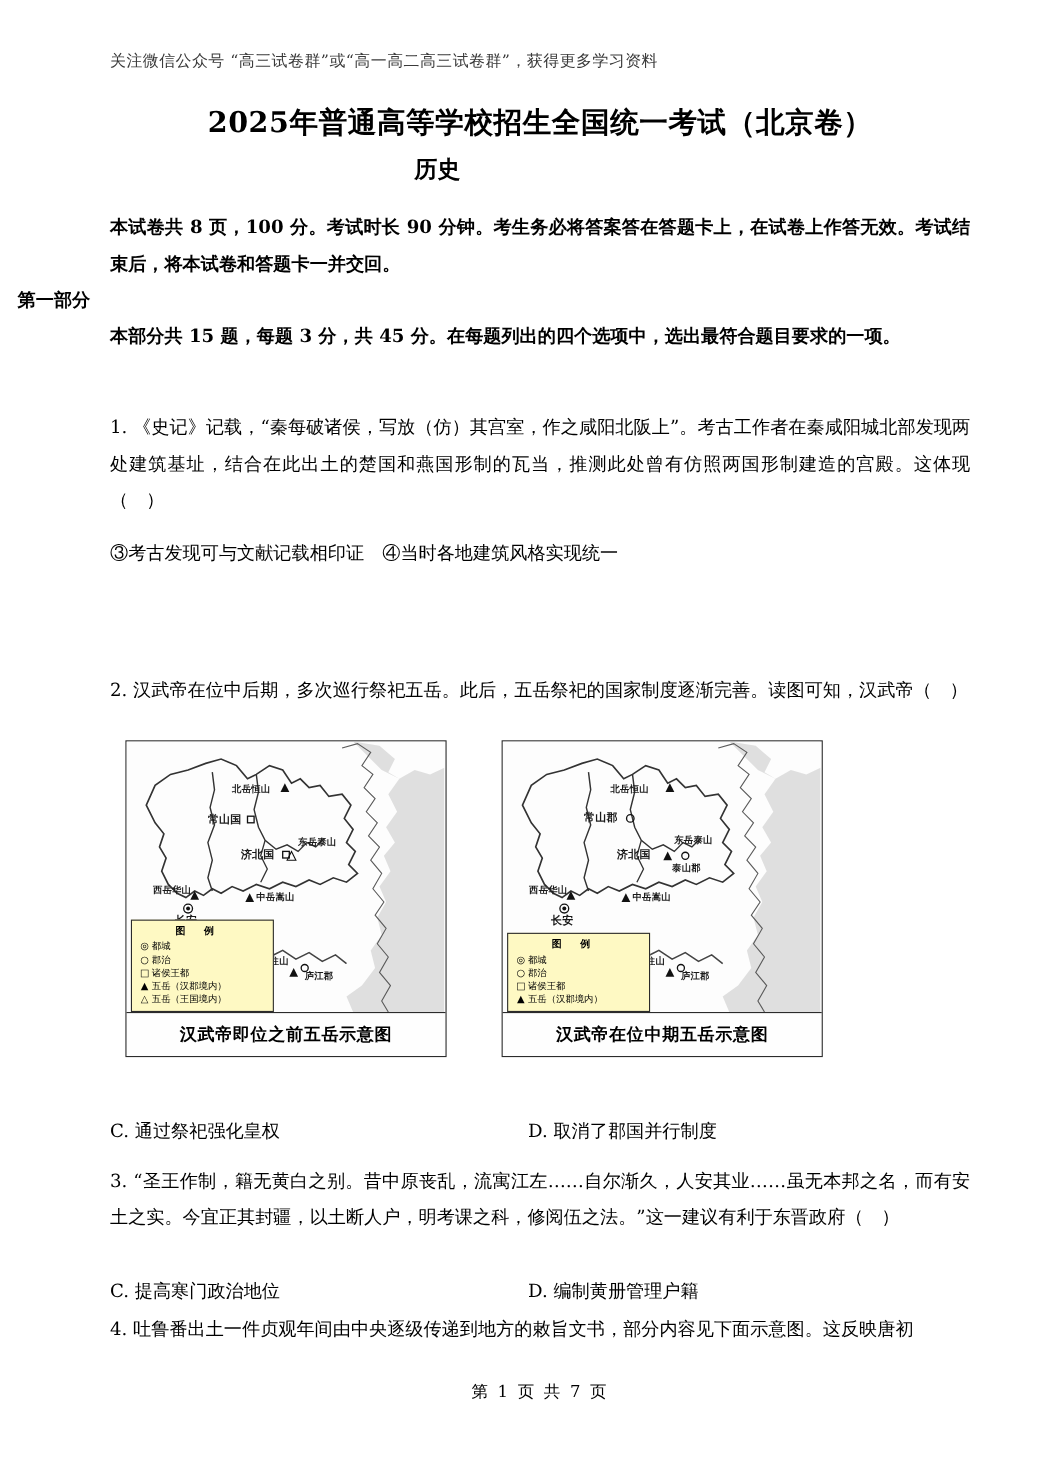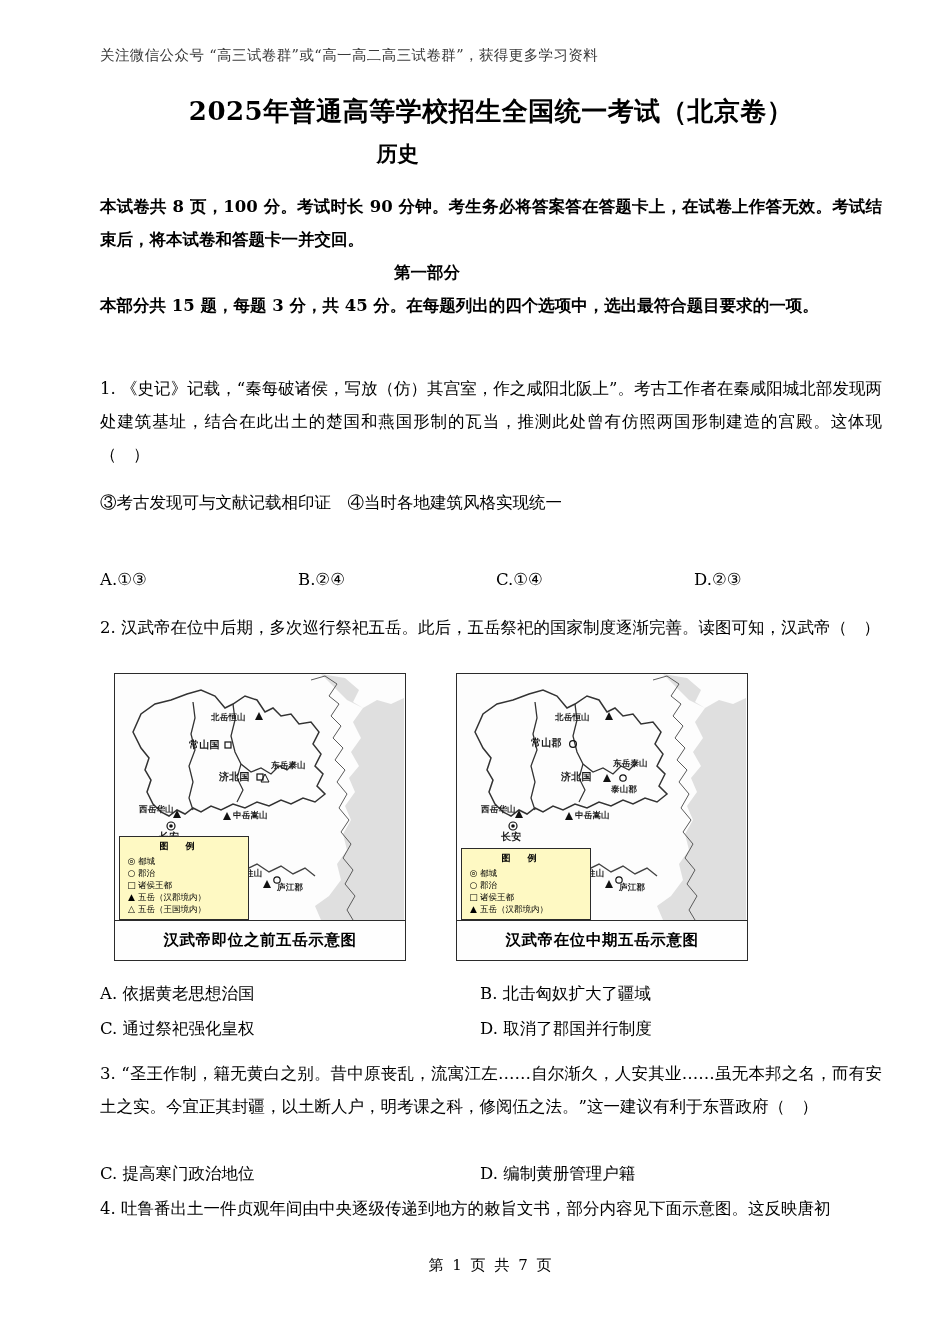--- a/index.html
+++ b/index.html
@@ -63,21 +63,20 @@
     text-align: justify;
     text-justify: inter-ideograph;
   }
   .bold {
     font-weight: bold;
   }
   .center-head {
     position: absolute;
     left: 0;
     width: 822px;
-    text-align: center;
     font-size: 16.5px;
     font-weight: bold;
     line-height: 33px;
   }
 
   .instructions { top: 190px; }
   .part-one     { top: 256px; }
   .part-one-desc{ top: 289px; }
 
   .q1-stem   { top: 372px; }
@@ -230,26 +229,20 @@
   <div class="center-head part-one">第一部分</div>
 
   <div class="body-block part-one-desc bold">本部分共 15 题，每题 3 分，共 45 分。在每题列出的四个选项中，选出最符合题目要求的一项。</div>
 
   <div class="body-block q1-stem">1. 《史记》记载，“秦每破诸侯，写放（仿）其宫室，作之咸阳北阪上”。考古工作者在秦咸阳城北部发现两处建筑基址，结合在此出土的楚国和燕国形制的瓦当，推测此处曾有仿照两国形制建造的宫殿。这体现（　）</div>
 
   <div class="body-block q1-items">
     <div>③考古发现可与文献记载相印证　④当时各地建筑风格实现统一</div>
   </div>
 
-  <div class="opt-row opt-4col q1-opts">
-    <span class="c0">A.①③</span>
-    <span class="c1">B.②④</span>
-    <span class="c2">C.①④</span>
-    <span class="c3">D.②③</span>
-  </div>
 
   <div class="body-block q2-stem">2. 汉武帝在位中后期，多次巡行祭祀五岳。此后，五岳祭祀的国家制度逐渐完善。读图可知，汉武帝（　）</div>
 
   <div class="figure-area">
 
     <div class="map-fig left">
       <div class="map-canvas">
         <svg width="289" height="246" viewBox="0 0 289 246" xmlns="http://www.w3.org/2000/svg">
           <rect x="0" y="0" width="289" height="246" fill="#fdfdfd"></rect>
 
@@ -390,24 +383,20 @@
         <div class="legend-row">
           <span class="legend-sym">▲</span>
           <span>五岳（汉郡境内）</span>
         </div>
       </div>
 
       <div class="map-caption">汉武帝在位中期五岳示意图</div>
     </div>
   </div>
 
-  <div class="opt-row opt-2col q2-opt-r1">
-    <span class="c0">A. 依据黄老思想治国</span>
-    <span class="c1">B. 北击匈奴扩大了疆域</span>
-  </div>
   <div class="opt-row opt-2col q2-opt-r2">
     <span class="c0">C. 通过祭祀强化皇权</span>
     <span class="c1">D. 取消了郡国并行制度</span>
   </div>
 
   <div class="body-block q3-stem">3. “圣王作制，籍无黄白之别。昔中原丧乱，流寓江左……自尔渐久，人安其业……虽无本邦之名，而有安土之实。今宜正其封疆，以土断人户，明考课之科，修阅伍之法。”这一建议有利于东晋政府（　）</div>
 
   <div class="opt-row opt-2col q3-opt-r2">
     <span class="c0">C. 提高寒门政治地位</span>
     <span class="c1">D. 编制黄册管理户籍</span>

